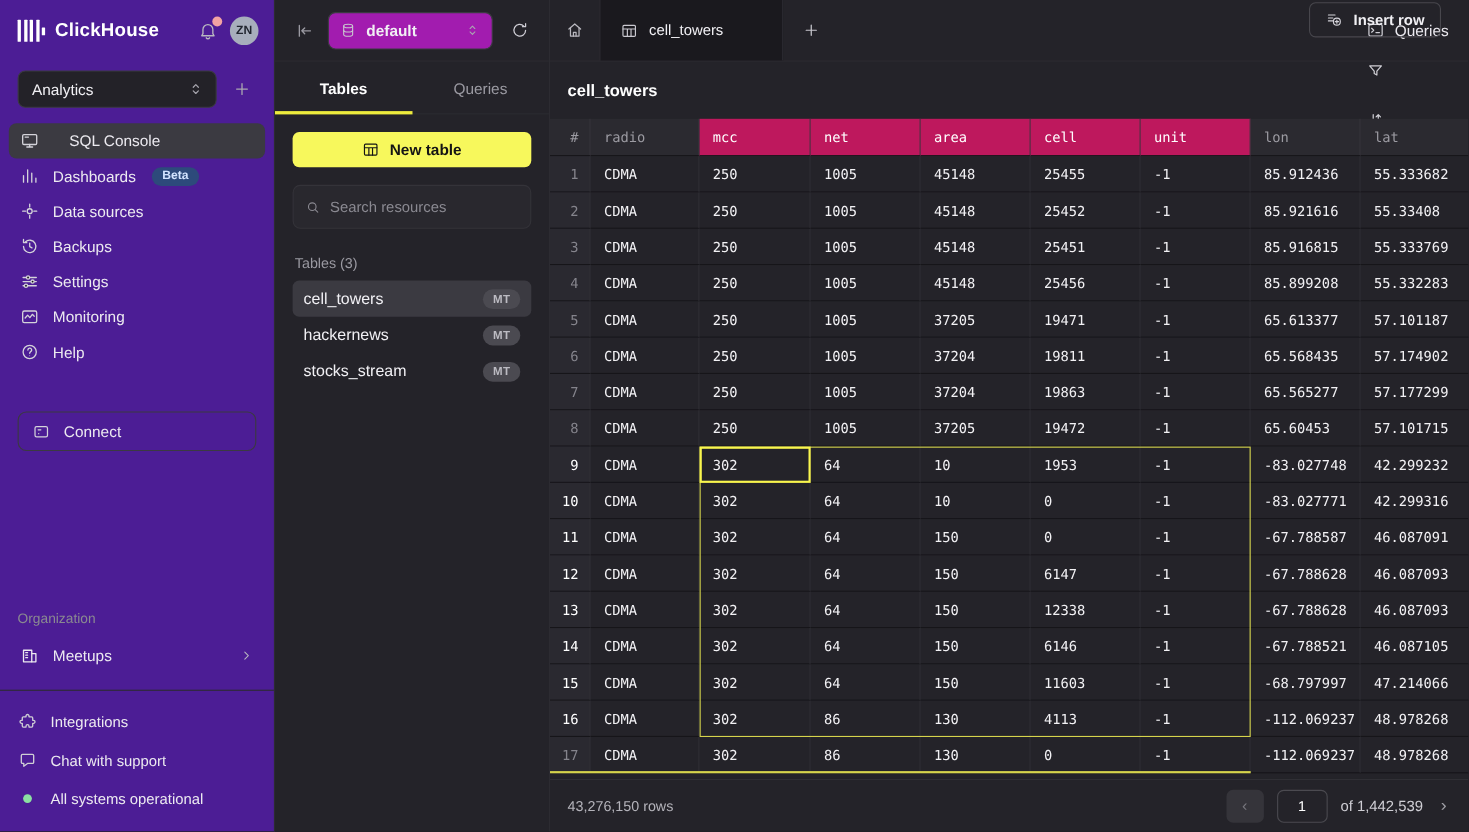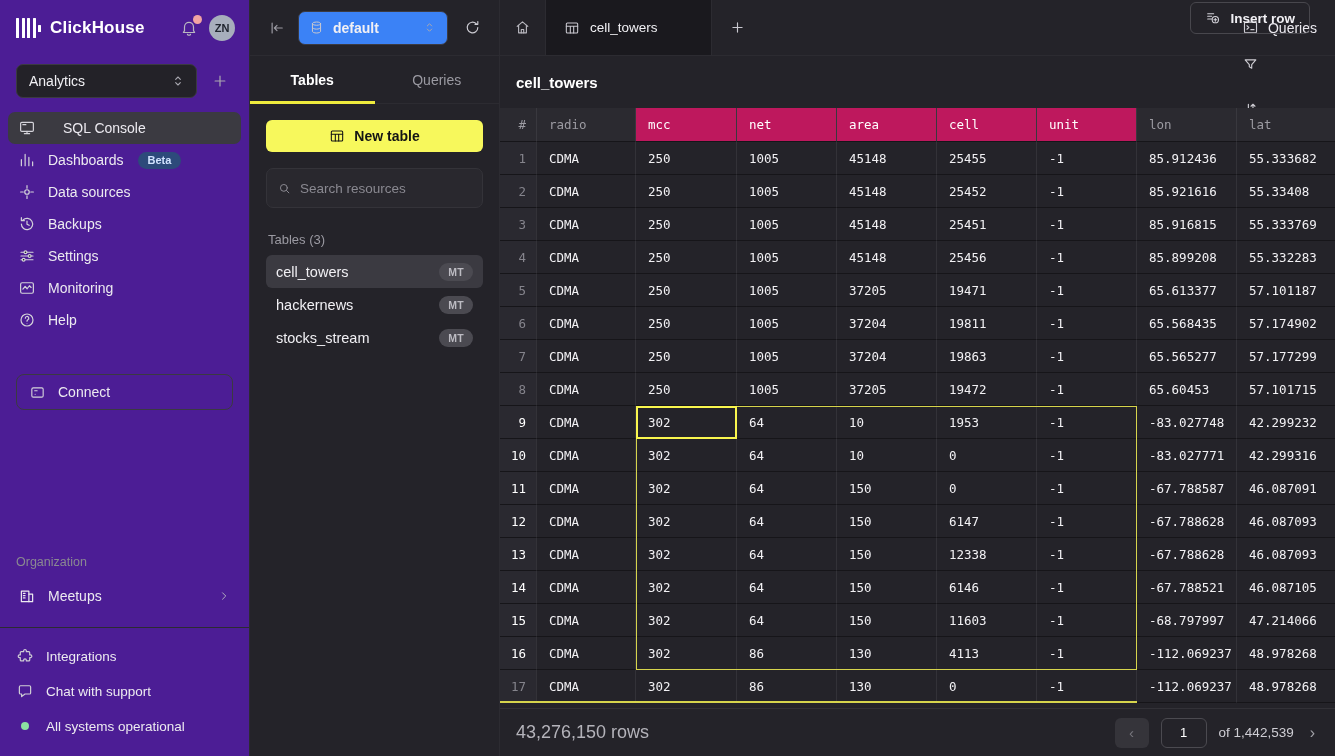--- a/index.html
+++ b/index.html
@@ -46,21 +46,21 @@
   .sb-divider { height:1px; background:#2c2b31; }
   .sb-foot { padding:14px 16px 16px; display:flex; flex-direction:column; gap:7px; }
   .foot-item { height:28px; display:flex; align-items:center; gap:12px; font-size:13.5px; color:#eceaf0; }
   .foot-item .icn { color:#cfced5; }
   .status-dot { width:8px; height:8px; border-radius:50%; background:#8be0a2; margin:0 5px; }
 
   
   .panel { width:250px; flex:none; background:#242329; display:flex; flex-direction:column; border-right:1px solid #2c2b31; }
   .panel-head { height:56px; flex:none; display:flex; align-items:center; padding:0 14px 0 18px; gap:12px; border-bottom:1px solid #2c2b31; }
   .collapse-btn { color:#9b9aa2; display:flex; }
-  .db-select { flex:1; height:34px; background:#3b82f6; border:1px solid #3b3a41; border-radius:7px; display:flex; align-items:center; gap:9px; padding:0 10px; font-size:14px; font-weight:600; color:#f1f0f4; }
+  .db-select { flex:1; height:34px; background:#a21caf; border:1px solid #3b3a41; border-radius:7px; display:flex; align-items:center; gap:9px; padding:0 10px; font-size:14px; font-weight:600; color:#f1f0f4; }
   .db-select .icn { color:#c9c8cf; }
   .db-select .updown { margin-left:auto; color:#a9a8b0; }
   .panel-refresh { color:#cfced5; display:flex; margin:0 4px; }
   .panel-tabs { height:48px; flex:none; display:flex; border-bottom:1px solid #2c2b31; }
   .ptab { flex:1; display:flex; align-items:center; justify-content:center; font-size:14px; color:#9b9aa2; position:relative; }
   .ptab.active { color:#fff; font-weight:600; }
   .ptab.active::after { content:""; position:absolute; left:0; right:0; bottom:-1px; height:3px; background:#eeeb3d; }
   .panel-body { padding:16px; }
   .new-table-btn { width:100%; height:32px; background:#f7f85c; color:#141414; border:none; border-radius:6px; font-size:14px; font-weight:600; display:flex; align-items:center; justify-content:center; gap:9px; font-family:inherit; }
   .new-table-btn .icn { color:#141414; }
@@ -104,21 +104,21 @@
   .tcell.num { justify-content:flex-end; padding:0 10px; background:#2a2930; color:#85848c; }
   .tcell.num.selrow { color:#fff; }
   .tcell:last-child { border-right:none; }
 
   .sel-rect { position:absolute; left:136px; top:298px; width:501px; height:264px; border:1.5px solid #d6d44c; pointer-events:none; }
   .active-cell { position:absolute; left:136px; top:298px; width:101px; height:33px; border:2px solid #f9f64e; pointer-events:none; }
   .bottom-hl { position:absolute; left:0; top:593px; width:637px; height:2px; background:#d6d44c; pointer-events:none; }
 
   
   .grid-footer { height:48px; flex:none; border-top:1px solid #323137; display:flex; align-items:center; padding:0 16px; background:#242329; }
-  .rowcount { font-size:18px; color:#b4b3ba; margin-right:auto; }
+  .rowcount { font-size:13px; color:#b4b3ba; margin-right:auto; }
   .pager { display:flex; align-items:center; gap:12px; }
   .pg-prev { width:34px; height:30px; background:#35343a; border-radius:6px; border:none; color:#77767d; font-size:15px; display:flex; align-items:center; justify-content:center; }
   .pg-input { width:46px; height:30px; background:#242329; border:1px solid #4b4a50; border-radius:6px; color:#fff; font-size:13px; text-align:center; font-family:inherit; outline:none; }
   .pg-of { font-size:13.5px; color:#cfced4; }
   .pg-next { background:none; border:none; color:#a0a0a6; font-size:16px; display:flex; align-items:center; padding:0 4px; }
 </style>
 </head>
 <body>
 
 <div class="sidebar">

